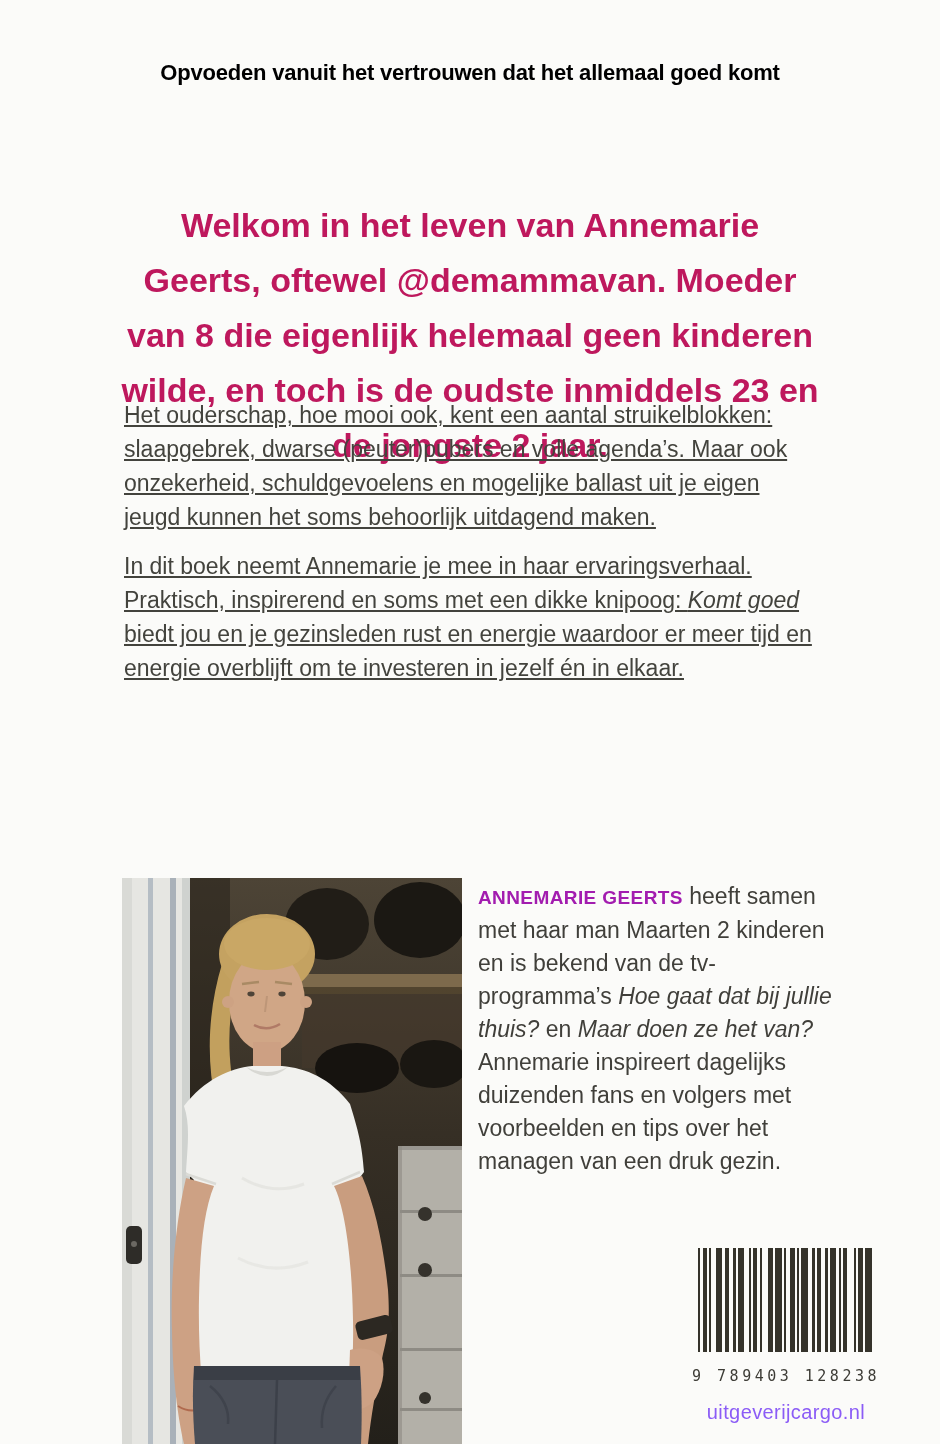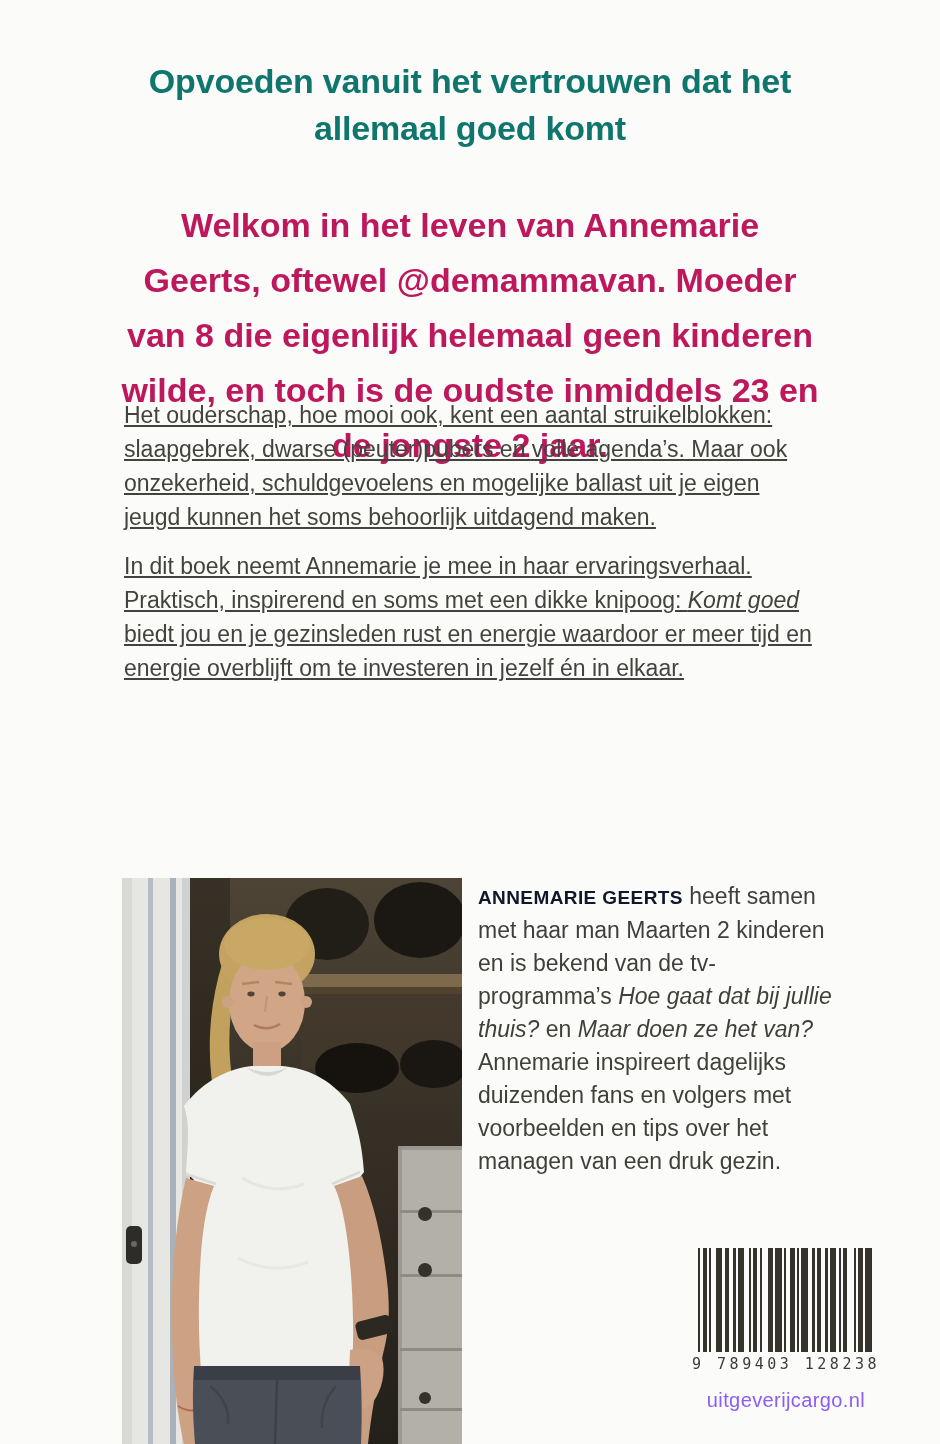--- a/index.html
+++ b/index.html
@@ -8,22 +8,22 @@
     width: 940px; height: 1444px;
     background: #fbfbf9;
     font-family: "Liberation Sans", sans-serif;
     position: relative; overflow: hidden;
   }
   .cover { position: absolute; inset: 0; }
 
   .headline {
     position: absolute; top: 58px; left: 50%; transform: translateX(-50%);
     width: 680px; margin: 0; text-align: center;
-    font-size: 34px; line-height: 1.38; font-weight: 700;
-    color: #0f766e; letter-spacing: -0.2px;
+    font-size: 22px; line-height: 1.38; font-weight: 700;
+    color: #000000; letter-spacing: -0.2px;
   }
 
   .intro {
     position: absolute; top: 198px; left: 50%; transform: translateX(-50%);
     width: 700px; margin: 0; text-align: center;
     font-size: 34px; line-height: 1.62; font-weight: 700;
     color: #be185d;
   }
 
   .body-copy {
@@ -38,36 +38,36 @@
     width: 340px; height: 566px; overflow: hidden;
     background: #2a251e;
   }
   .photo svg { display: block; }
 
   .bio {
     position: absolute; top: 880px; left: 478px; width: 362px;
     font-size: 23px; line-height: 33px; color: #403f3a;
   }
   .bio-name {
-    color: #0f172a; font-weight: 700; font-size: 19px; letter-spacing: 0.4px;
+    color: #a21caf; font-weight: 700; font-size: 19px; letter-spacing: 0.4px;
   }
 
   .barcode-block {
     position: absolute; left: 686px; top: 1248px; width: 200px;
     text-align: center;
   }
   .bars {
     display: flex; align-items: stretch; justify-content: center;
     height: 104px;
   }
   .bars span { display: inline-block; height: 100%; }
   .digits {
     font-family: "DejaVu Sans Mono", monospace;
     font-size: 15px; color: #3d3c36; letter-spacing: 3.5px;
-    margin-top: 3px; white-space: nowrap;
+    margin-top: 15px; white-space: nowrap;
   }
   .website {
     margin-top: 16px; font-size: 20px; color: #8b5cf6; letter-spacing: 0.4px;
   }
 </style>
 </head>
 <body>
 
 <div class="cover">
 

